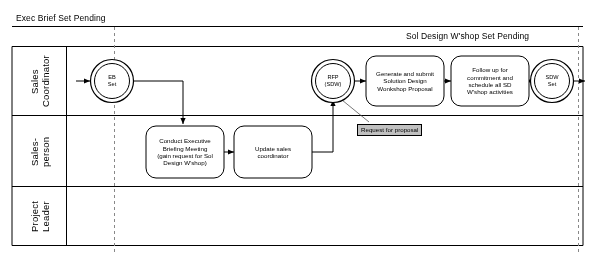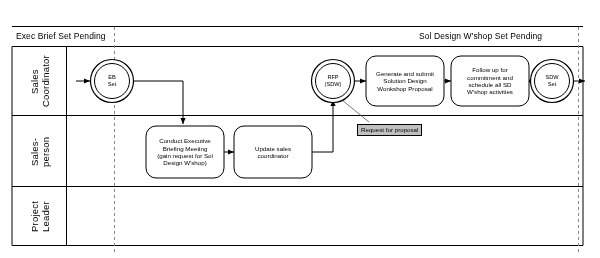--- a/index.html
+++ b/index.html
@@ -118,22 +118,22 @@
     </g>
 
     <g fill="#fff" stroke="#000" stroke-width="1">
       <rect x="146" y="126" width="78" height="52" rx="10" ry="10"></rect>
       <rect x="234" y="126" width="78" height="52" rx="10" ry="10"></rect>
       <rect x="366" y="56" width="78" height="50" rx="10" ry="10"></rect>
       <rect x="451" y="56" width="78" height="50" rx="10" ry="10"></rect>
     </g>
   </svg>
 
-  <div class="phase-label" style="left:16px; top:31px;">Exec Brief Set Pending</div>
-  <div class="phase-label" style="left:419px; top:31px;">Sol Design W'shop Set Pending</div>
+  <div class="phase-label" style="left:16px; top:13px;">Exec Brief Set Pending</div>
+  <div class="phase-label" style="left:406px; top:31px;">Sol Design W'shop Set Pending</div>
 
   <div class="lane-label" style="left:12px; top:47px; width:55px; height:69px;">Sales
 Coordinator</div>
   <div class="lane-label" style="left:12px; top:116px; width:55px; height:71px;">Sales-
 person</div>
   <div class="lane-label" style="left:12px; top:187px; width:55px; height:59px;">Project
 Leader</div>
 
   <div class="ev-text" style="left:93px; top:66px; width:38px; height:30px;">EB
 Set</div>

